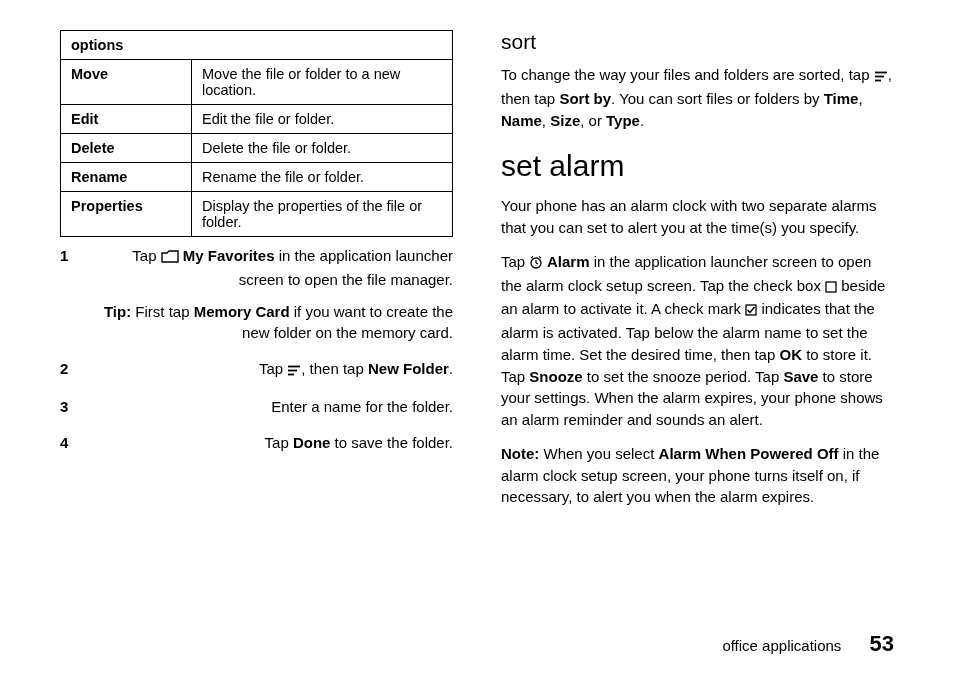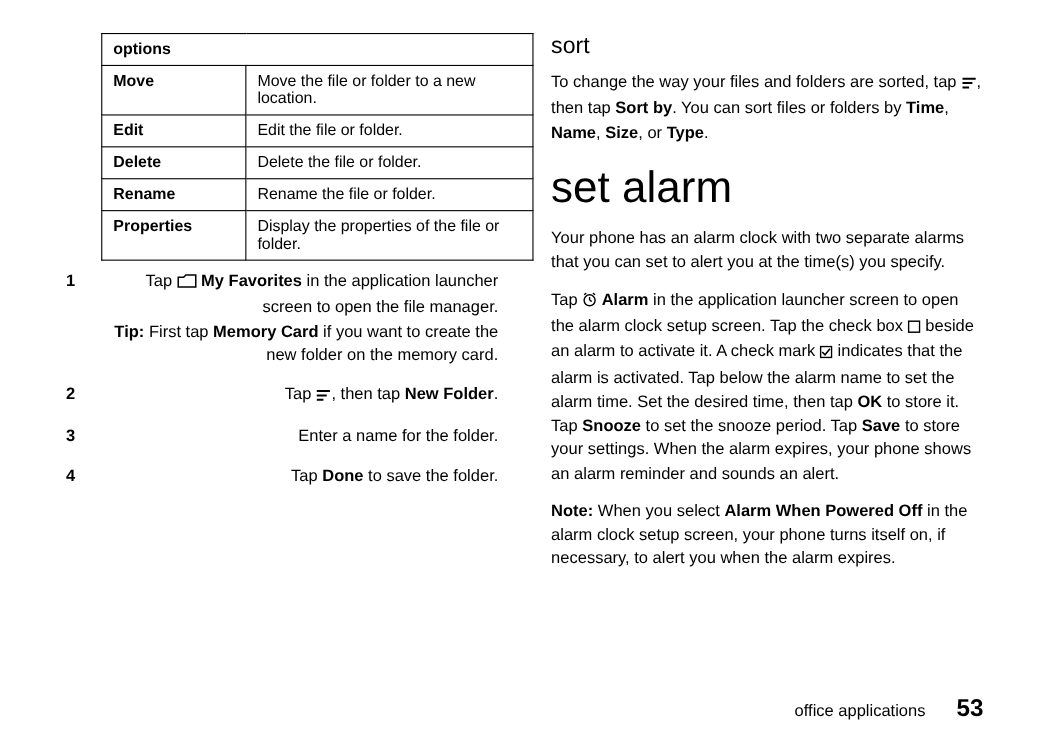--- a/index.html
+++ b/index.html
@@ -21,21 +21,20 @@
     box-sizing: border-box;
   }
   .col {
     flex: 1;
     min-width: 0;
   }
   table.options {
     border-collapse: collapse;
     width: 100%;
     font-size: 14.5px;
-    margin-left: 32px;
   }
   table.options th, table.options td {
     border: 1px solid #000;
     padding: 6px 10px;
     text-align: left;
     vertical-align: top;
   }
   table.options th {
     font-weight: bold;
   }
@@ -44,21 +43,21 @@
     font-stretch: condensed;
     font-weight: bold;
     width: 110px;
   }
   h2.sub {
     font-size: 21px;
     font-weight: normal;
     margin: 18px 0 10px 0;
   }
   h1.big {
-    font-size: 40px;
+    font-size: 30px;
     font-weight: normal;
     margin: 18px 0 12px 0;
   }
   ol.steps {
     list-style: none;
     padding: 0;
     margin: 8px 0 0 0;
     counter-reset: step;
   }
   ol.steps > li {
@@ -96,20 +95,21 @@
     right: 60px;
     font-size: 15px;
   }
   .footer .pg {
     font-size: 22px;
     font-weight: bold;
     margin-left: 24px;
     text-align: right;
   }
   .tip-block {
+    margin-top: 10px;
   }
 </style>
 </head>
 <body>
 
 <div class="page">
 
   <div class="col">
 
     <table class="options">

